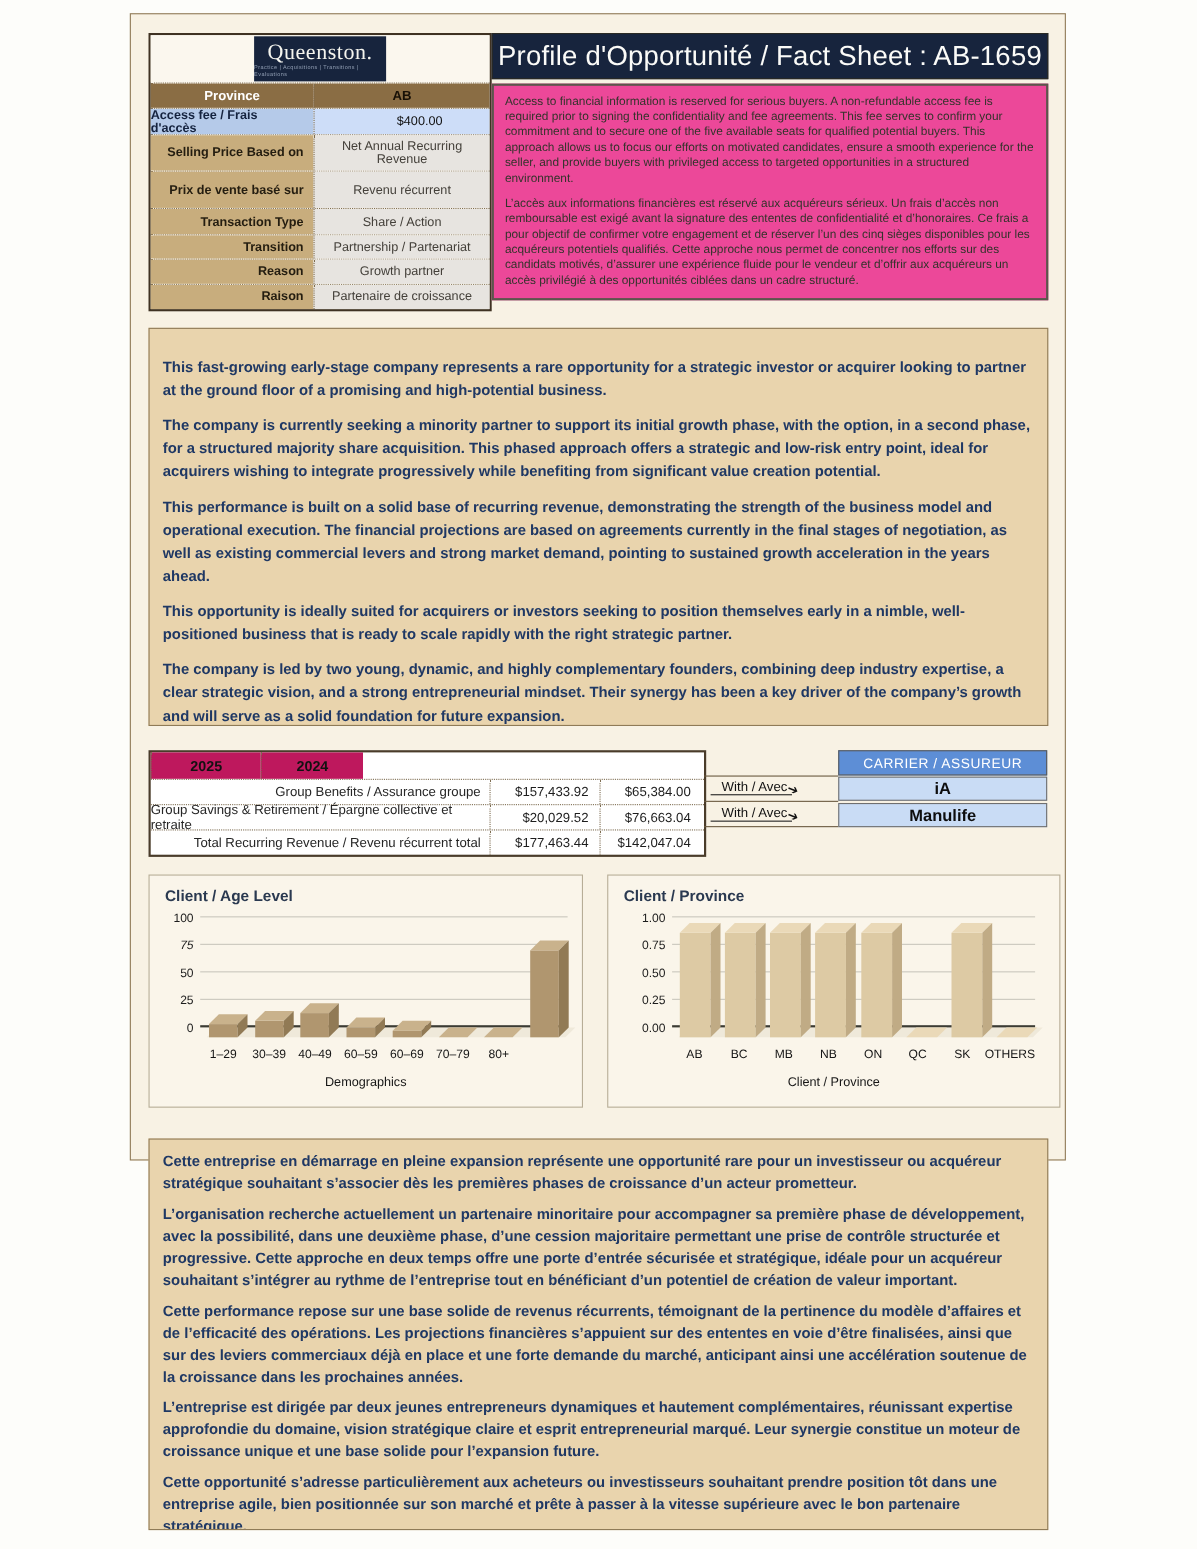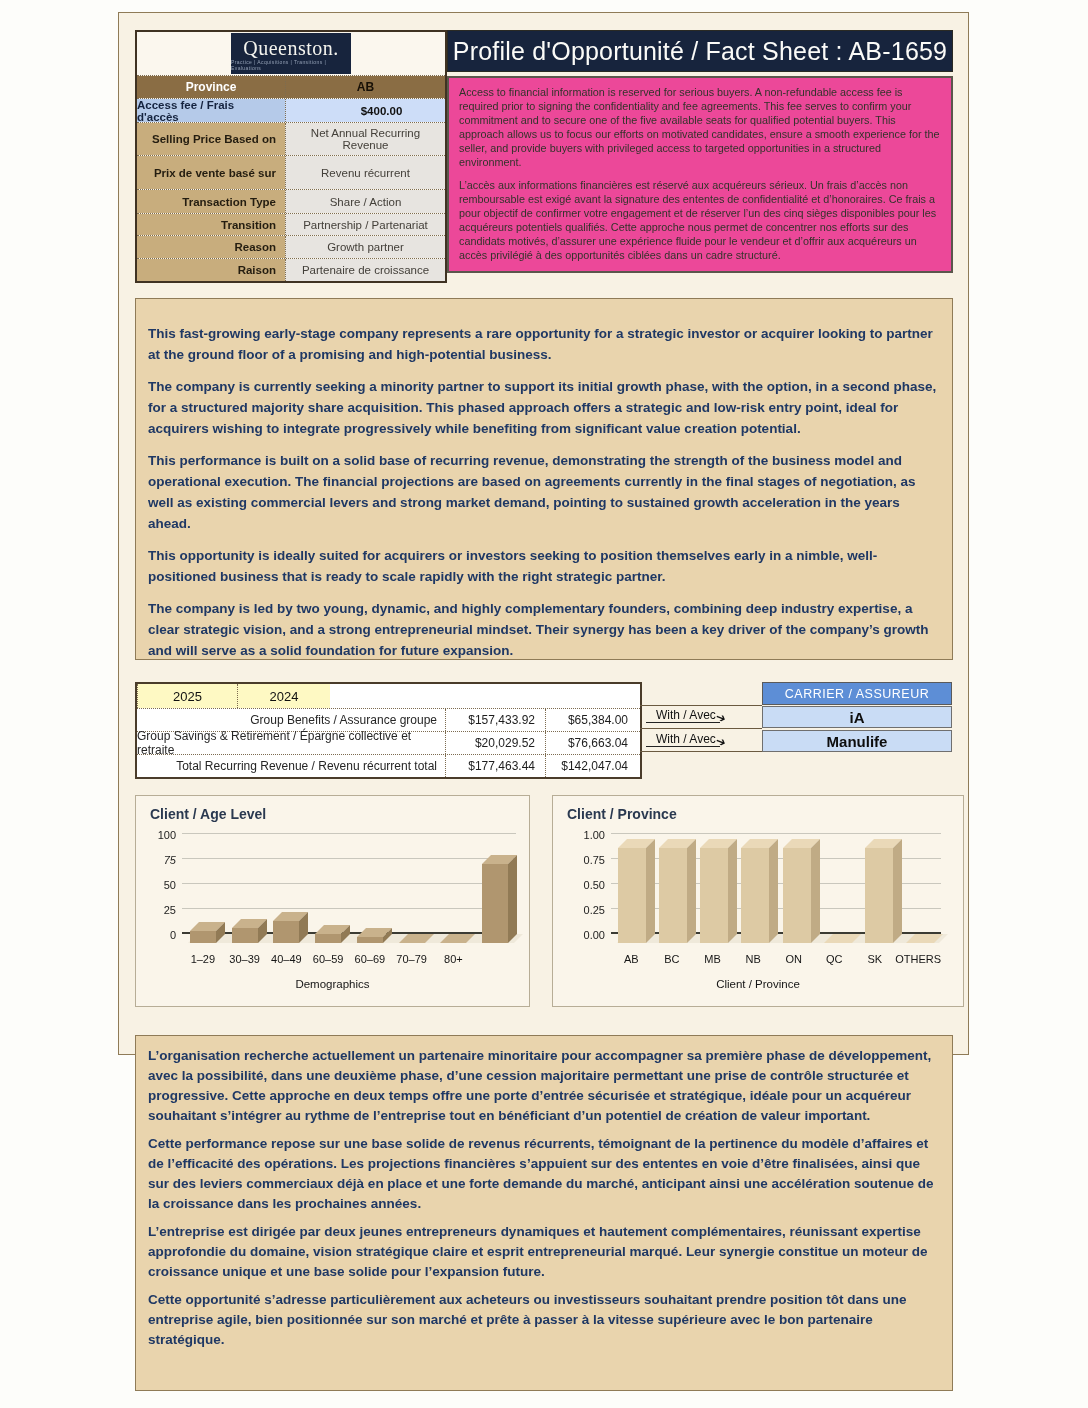--- a/index.html
+++ b/index.html
@@ -21,21 +21,21 @@
   .ivalue{flex:1;display:flex;align-items:center;justify-content:center;
           border-left:1px dotted #7d6c50;font-size:11.5px;color:#44403a;text-align:center;padding:0 4px;}
   .r-logo{height:43px;justify-content:center;align-items:center;background:#fbf7ee;}
   .logo-box{width:120px;height:41px;margin:0 auto;background:var(--navy);
             display:flex;flex-direction:column;align-items:center;justify-content:center;}
   .logo-brand{font-family:"Liberation Serif","DejaVu Serif",serif;font-size:20px;color:#f4f4ee;letter-spacing:.5px;line-height:22px;}
   .logo-tag{font-size:5px;color:#93a0b5;letter-spacing:.4px;line-height:6px;}
   .r-brown .ilabel{background:var(--brown);color:#ffffff;justify-content:center;padding-right:0;font-size:12px;}
   .r-brown .ivalue{background:var(--brown);color:#171006;font-weight:bold;font-size:12px;}
   .r-blue .ilabel{background:var(--bluelabel);color:#15233f;}
-  .r-blue .ivalue{background:var(--bluevalue);color:#111111;font-weight:bold;padding-left:36px;}
+  .r-blue .ivalue{background:var(--bluevalue);color:#111111;font-weight:normal;padding-left:36px;}
   .r-tan .ilabel{background:var(--tanlabel);}
   .r-tan .ivalue{background:var(--valuegray);}
 
   
   #title-bar{position:absolute;left:447px;top:30px;width:506px;height:42px;background:var(--navy);
              border:1px solid #2a2a24;box-sizing:border-box;display:flex;align-items:center;justify-content:center;
              color:#fbfbf8;font-size:25px;letter-spacing:.2px;}
   #intro{position:absolute;left:447px;top:76px;width:506px;height:197px;box-sizing:border-box;
          background:#ec4899;border:2px solid #5b564c;padding:7px 10px;overflow:hidden;
          font-size:10.8px;line-height:14px;color:#33332b;}
@@ -53,21 +53,21 @@
   
   #rev-table{position:absolute;left:135px;top:682px;width:503px;border:2px solid #4a3c2a;background:#ffffff;}
   .rrow{display:flex;border-top:1px dotted #7d6c50;}
   .rrow:first-child{border-top:none;}
   .rcell{box-sizing:border-box;display:flex;align-items:center;}
   .rlabel{width:308px;justify-content:flex-end;padding-right:8px;font-size:12px;color:#262626;}
   .ryear{width:100px;border-left:1px dotted #7d6c50;justify-content:flex-end;padding-right:10px;font-size:12px;color:#1d1d1d;}
   .ryear:last-child{width:93px;}
   .rhead{height:24px;}
   .rhead .rlabel{background:var(--brown);color:#f0e8d6;justify-content:center;padding-right:0;font-size:13px;}
-  .rhead .ryear{background:#fef9c3;justify-content:center;padding-right:0;font-weight:normal;font-size:13px;color:#111;}
+  .rhead .ryear{background:#be185d;justify-content:center;padding-right:0;font-weight:bold;font-size:13px;color:#111;}
   .rbody{height:22px;}
 
   .wa{position:absolute;width:118px;height:20px;font-size:12px;color:#111;}
   .wa-line{display:inline-block;border-bottom:1.4px solid #222;padding:1px 4px 0 10px;}
   .wa-arrow{display:inline-block;transform:rotate(22deg) translateY(3px);font-size:12px;margin-left:-3px;
             font-family:"DejaVu Sans",sans-serif;}
   .hline{position:absolute;height:1px;background:#6b5a40;}
 
   #carrier-head{position:absolute;left:762px;top:682px;width:190px;height:23px;background:var(--carrierhead);
                 border:1px solid #5a5a5a;box-sizing:border-box;display:flex;align-items:center;justify-content:center;
@@ -257,19 +257,20 @@
         <span>NB</span>
         <span>ON</span>
         <span>QC</span>
         <span>SK</span>
         <span>OTHERS</span>
       </div>
     <div class="xtitle">Client / Province</div>
   </div>
 
   <div id="desc-fr" class="tan-panel">
+    <p>Cette entreprise en démarrage en pleine expansion représente une opportunité rare pour un investisseur ou acquéreur stratégique souhaitant s’associer dès les premières phases de croissance d’un acteur prometteur.</p>
     <p>L’organisation recherche actuellement un partenaire minoritaire pour accompagner sa première phase de développement, avec la possibilité, dans une deuxième phase, d’une cession majoritaire permettant une prise de contrôle structurée et progressive. Cette approche en deux temps offre une porte d’entrée sécurisée et stratégique, idéale pour un acquéreur souhaitant s’intégrer au rythme de l’entreprise tout en bénéficiant d’un potentiel de création de valeur important.</p>
     <p>Cette performance repose sur une base solide de revenus récurrents, témoignant de la pertinence du modèle d’affaires et de l’efficacité des opérations. Les projections financières s’appuient sur des ententes en voie d’être finalisées, ainsi que sur des leviers commerciaux déjà en place et une forte demande du marché, anticipant ainsi une accélération soutenue de la croissance dans les prochaines années.</p>
     <p>L’entreprise est dirigée par deux jeunes entrepreneurs dynamiques et hautement complémentaires, réunissant expertise approfondie du domaine, vision stratégique claire et esprit entrepreneurial marqué. Leur synergie constitue un moteur de croissance unique et une base solide pour l’expansion future.</p>
     <p>Cette opportunité s’adresse particulièrement aux acheteurs ou investisseurs souhaitant prendre position tôt dans une entreprise agile, bien positionnée sur son marché et prête à passer à la vitesse supérieure avec le bon partenaire stratégique.</p>
   </div>
 
 </div>
 
 </body></html>

